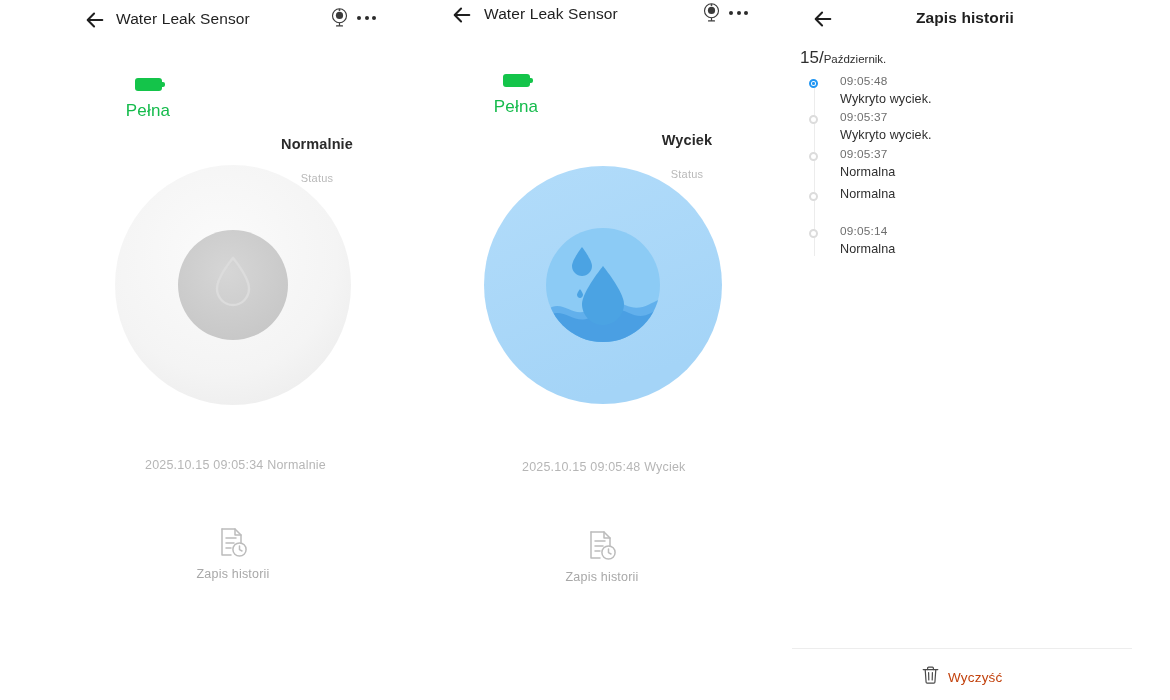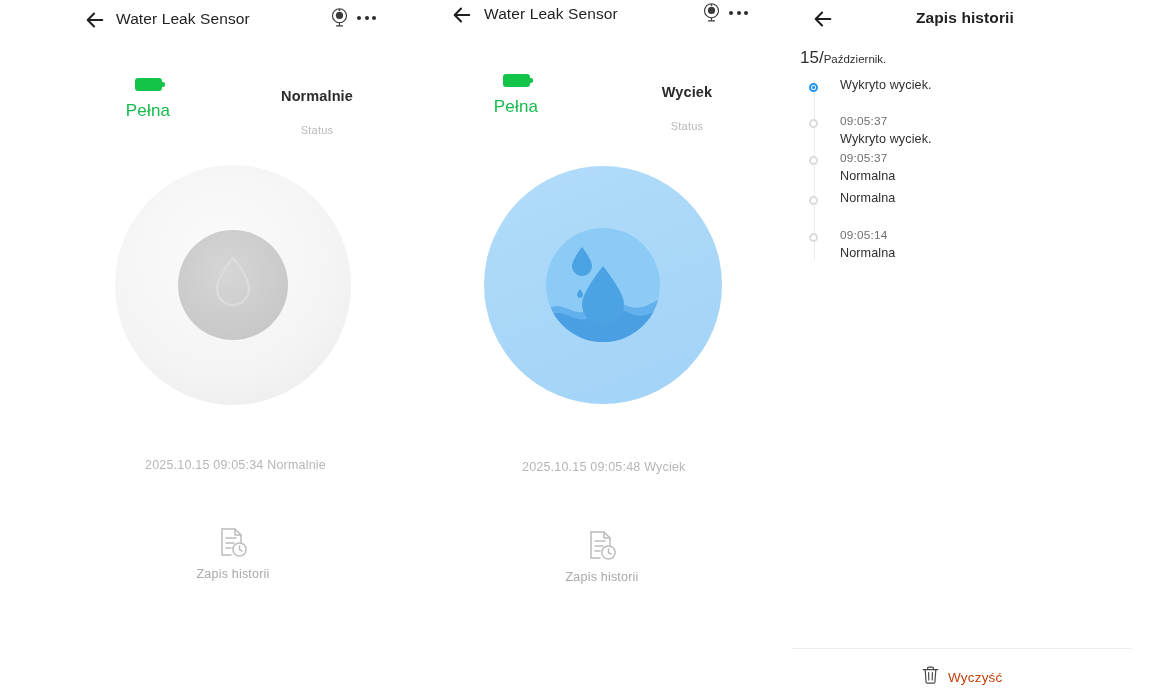--- a/index.html
+++ b/index.html
@@ -40,21 +40,21 @@
     width: 27px; height: 13px; border-radius: 3px; background: #14c44a;
     position: relative; margin: 0 auto 10px auto;
   }
   .batt::after {
     content:""; position:absolute; right:-3.5px; top:4px;
     width:3px; height:5px; border-radius:0 2px 2px 0; background:#14c44a;
   }
   .batt-label { font-size: 17px; color:#15bb4c; letter-spacing:.2px; }
 
   .status-wrap { position:absolute; text-align:center; width: 150px; }
-  .status-value { font-size: 14.5px; font-weight: 700; color:#2a2a2a; letter-spacing:.1px; }
+  .status-value { font-size: 14.5px; font-weight: 700; color:#2a2a2a; letter-spacing:.1px;margin-top:48px; }
   .status-caption { font-size: 11px; color:#b9b9b9; margin-top: 20px; letter-spacing:.2px; }
 
   
   .device { position:absolute; }
   .device svg { display:block; }
 
   
   .timestamp {
     position:absolute; font-size: 12.5px; color:#b6b6b6; white-space: nowrap;
     letter-spacing: .2px;
@@ -274,20 +274,21 @@
 
     <div class="date-head">
       <span class="d">15/</span><span class="m">Październik.</span>
     </div>
 
     <div class="timeline">
       <div class="tl-line"></div>
 
       <div class="tl-item active">
         <span class="tl-dot"></span>
+        <div class="tl-time">09:05:48</div>
         <div class="tl-desc">Wykryto wyciek.</div>
       </div>
 
       <div class="tl-item">
         <span class="tl-dot"></span>
         <div class="tl-time">09:05:37</div>
         <div class="tl-desc">Wykryto wyciek.</div>
       </div>
 
       <div class="tl-item">

